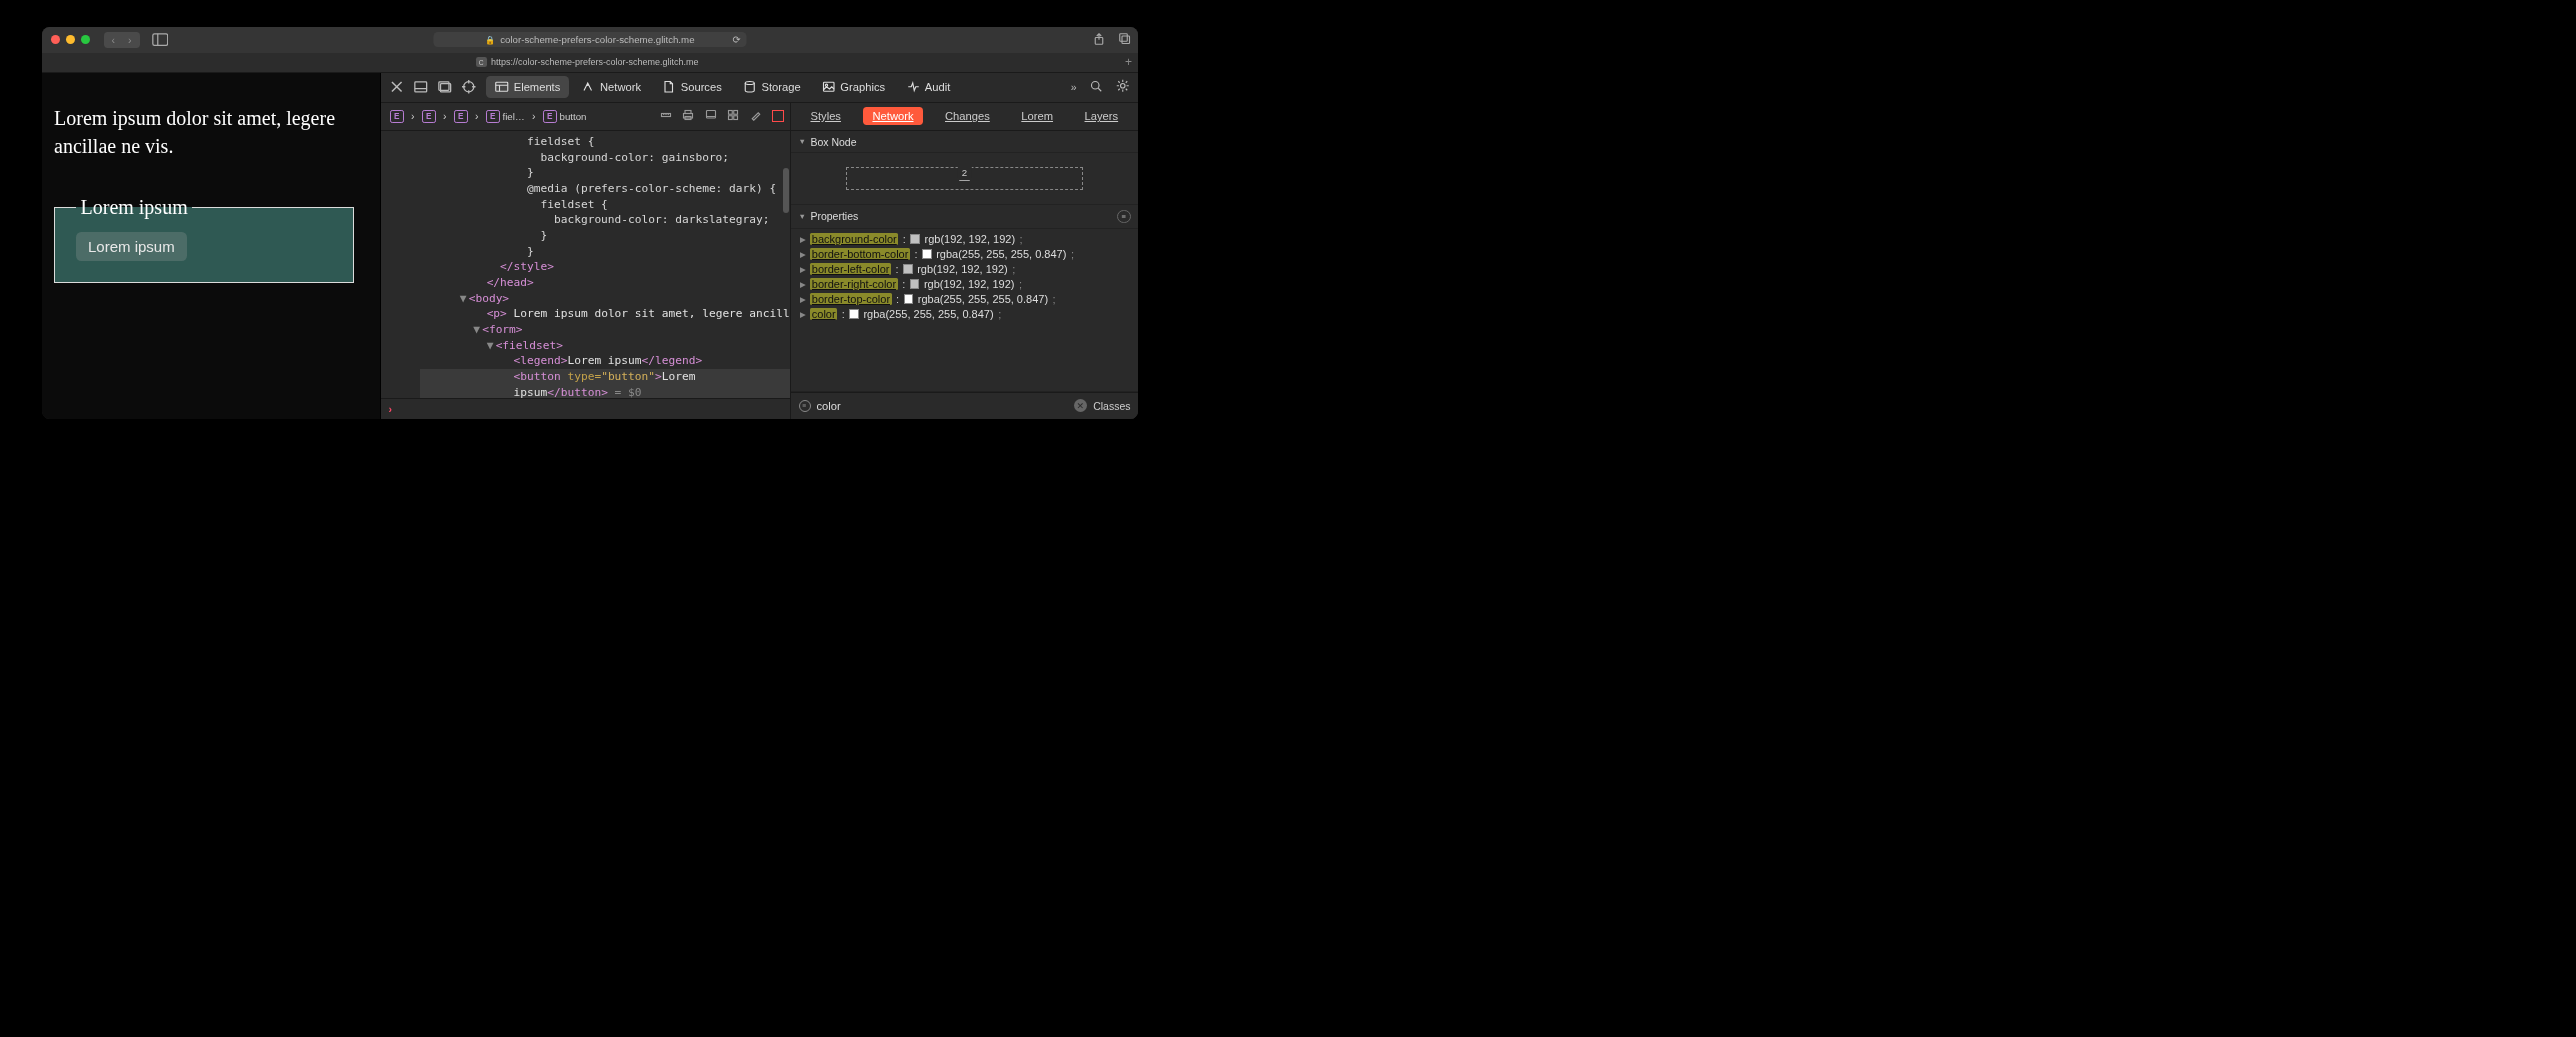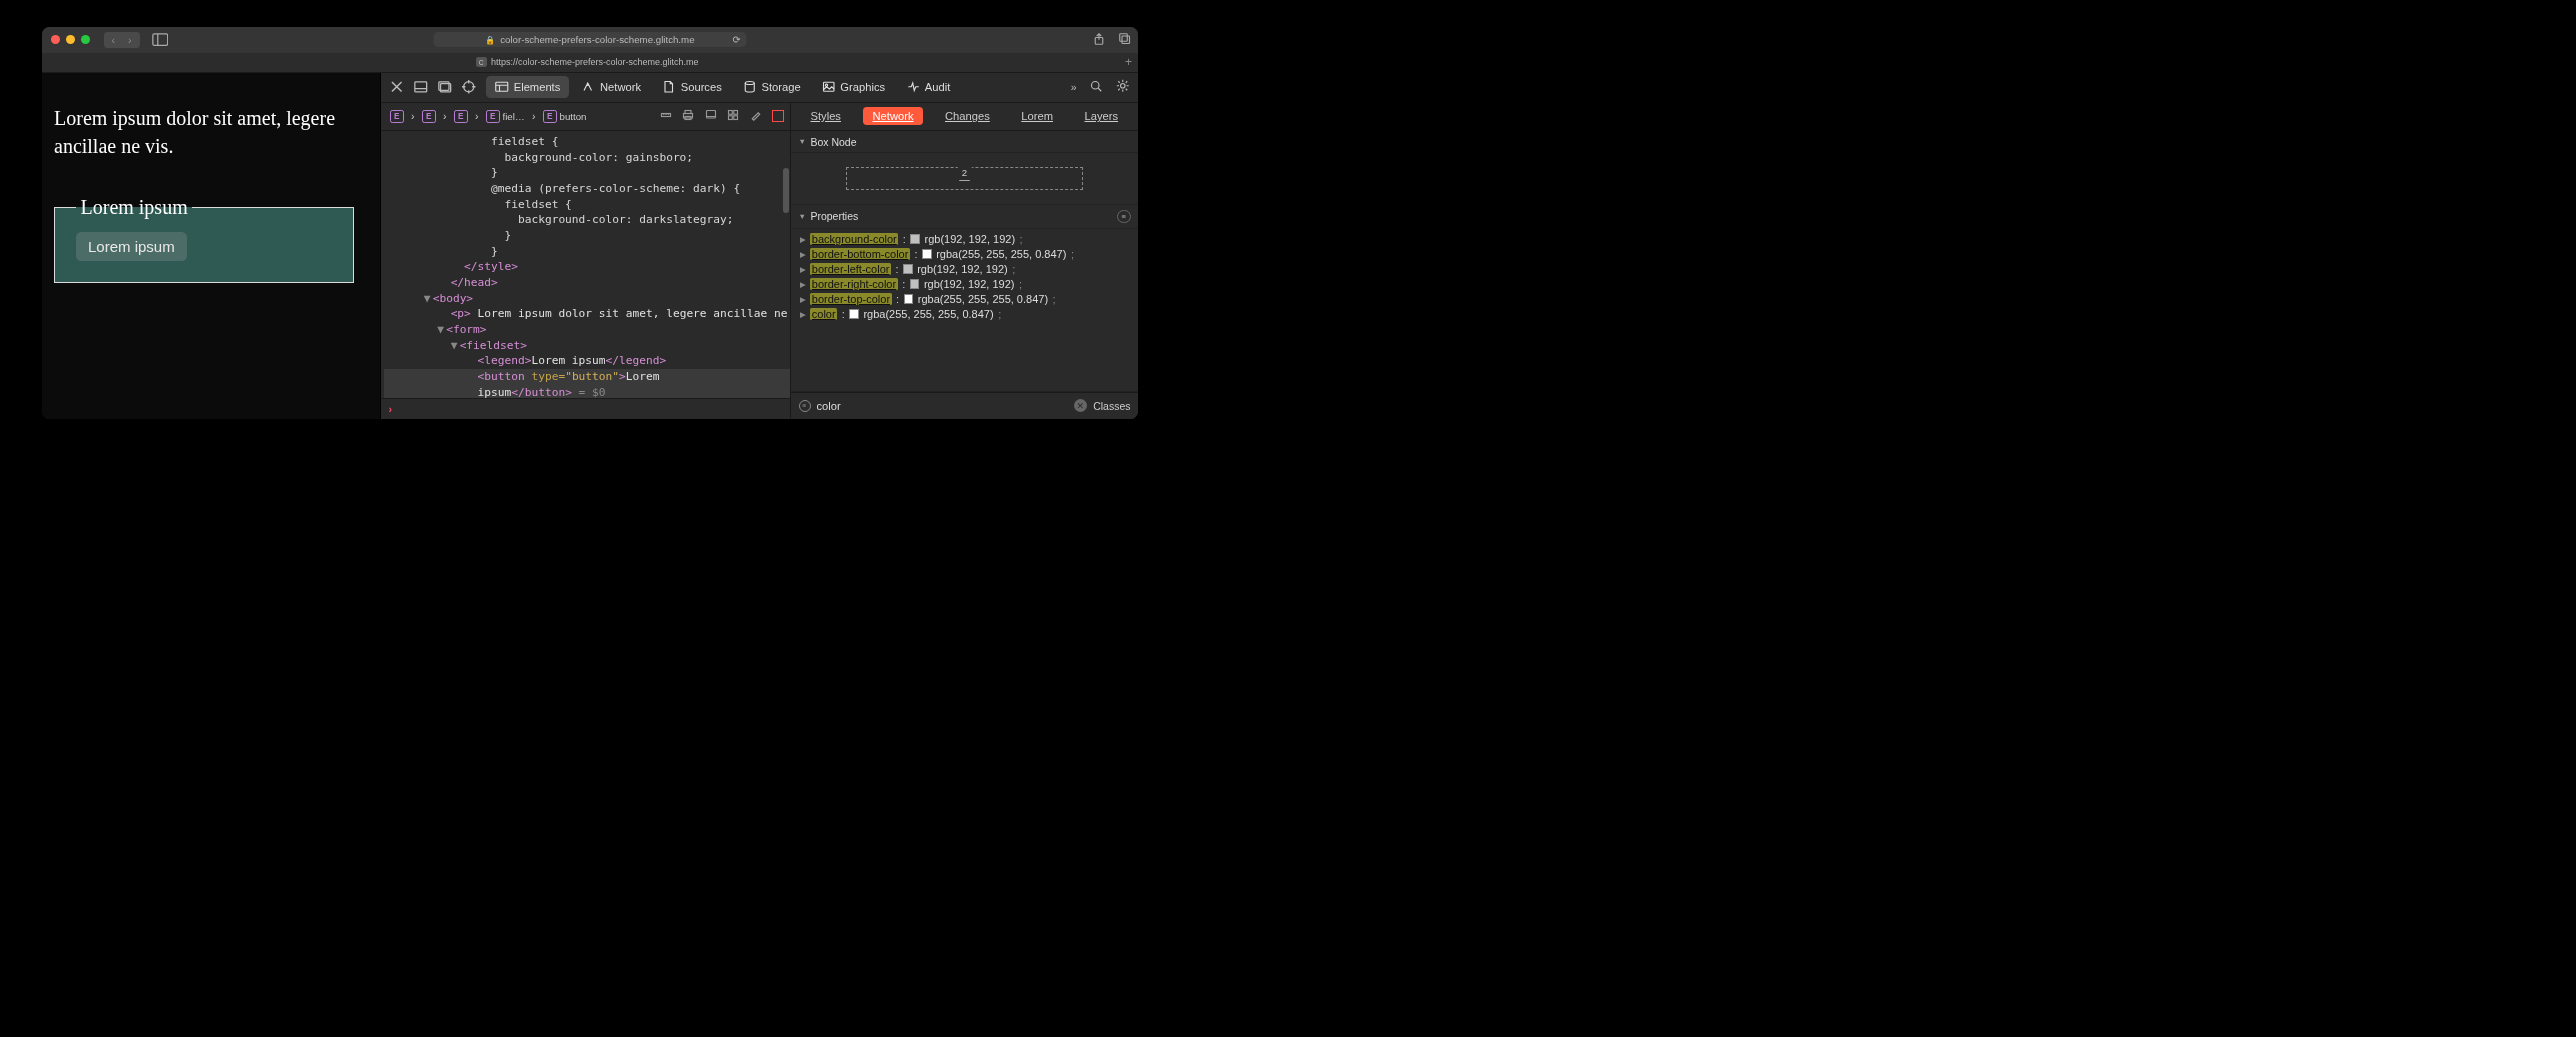--- a/index.html
+++ b/index.html
@@ -95,20 +95,21 @@
 .crumb{display:flex;align-items:center;gap:3px;font-size:9.7px;color:#ccc;padding:1.5px 3px;}
 .crumb .ebox{width:13.5px;height:13.5px;border:1.1px solid #b87dd4;border-radius:2.2px;display:flex;align-items:center;justify-content:center;color:#b87dd4;font-size:8.2px;font-weight:600;}
 .dom-bar .bar-right{margin-left:auto;display:flex;gap:10.5px;align-items:center;}
 .dom-bar .bar-right .icon{color:#999;}
 .dom-bar .redbox{width:12px;height:12px;border:1.5px solid #ff4a4a;}
 
 .source{
   flex:1; overflow:auto; font-family: "SF Mono", Menlo, monospace;
   font-size:11.2px; line-height:1.4; padding:3px 0 3px 3px; color:#d7d7d7;
   position:relative;
+  margin-left:36px;
 }
 .source .line{white-space:pre; padding-left:6px;}
 .source .tri{color:#888;display:inline-block;width:9px;}
 .tag{color:#d68fd6;}
 .attr{color:#c4a24a;}
 .val{color:#d4b05a;}
 .txt{color:#e0e0e0;}
 .sel-line{background:#3a3a3a;}
 .eq-dollar{color:#888;}
 .scrollbar{position:absolute;right:1.5px;top:37px;width:6px;height:45px;background:#555;border-radius:3px;}

